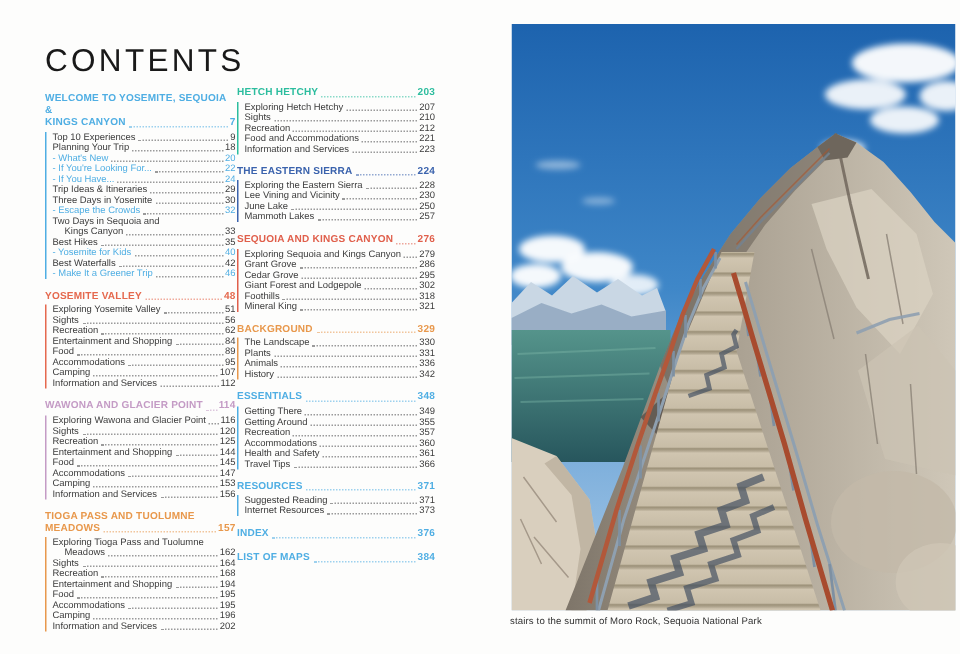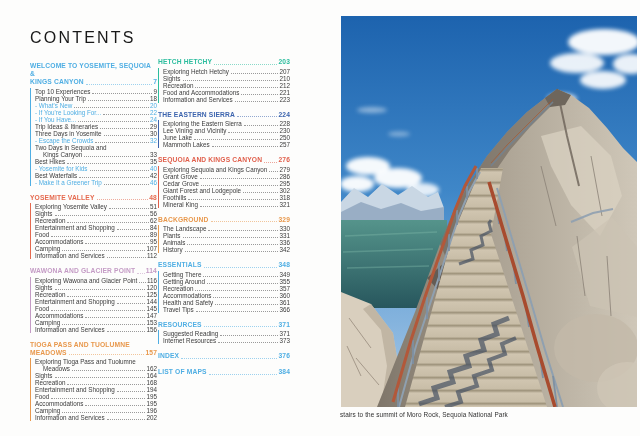--- a/index.html
+++ b/index.html
@@ -4,21 +4,21 @@
 <style>
   * { box-sizing: border-box; margin: 0; padding: 0; }
   html, body { background: #ffffff; }
   .page {
     position: relative; width: 640px; height: 436px;
     background: #fdfdfc; overflow: hidden;
     font-family: "Liberation Sans", sans-serif;
   }
   .contents-title {
     position: absolute; left: 30px; top: 29px;
-    font-size: 16px; font-weight: 400; letter-spacing: 2.2px; color: #191919;
+    font-size: 21px; font-weight: 400; letter-spacing: 2.2px; color: #191919;
   }
   .toc-col { position: absolute; }
   .toc-col.c1 { left: 30px; top: 62px; width: 127px; }
   .toc-col.c2 { left: 158px; top: 58px; width: 132px; }
   .sec { margin-bottom: 8px; }
   .sec-head { font-size: 6.7px; font-weight: 700; line-height: 8px; letter-spacing: .15px; }
   .row { display: flex; align-items: flex-end; }
   .leader {
     flex: 1 1 auto; min-width: 3px;
     border-bottom: 1.2px dotted currentColor; opacity: .55;

